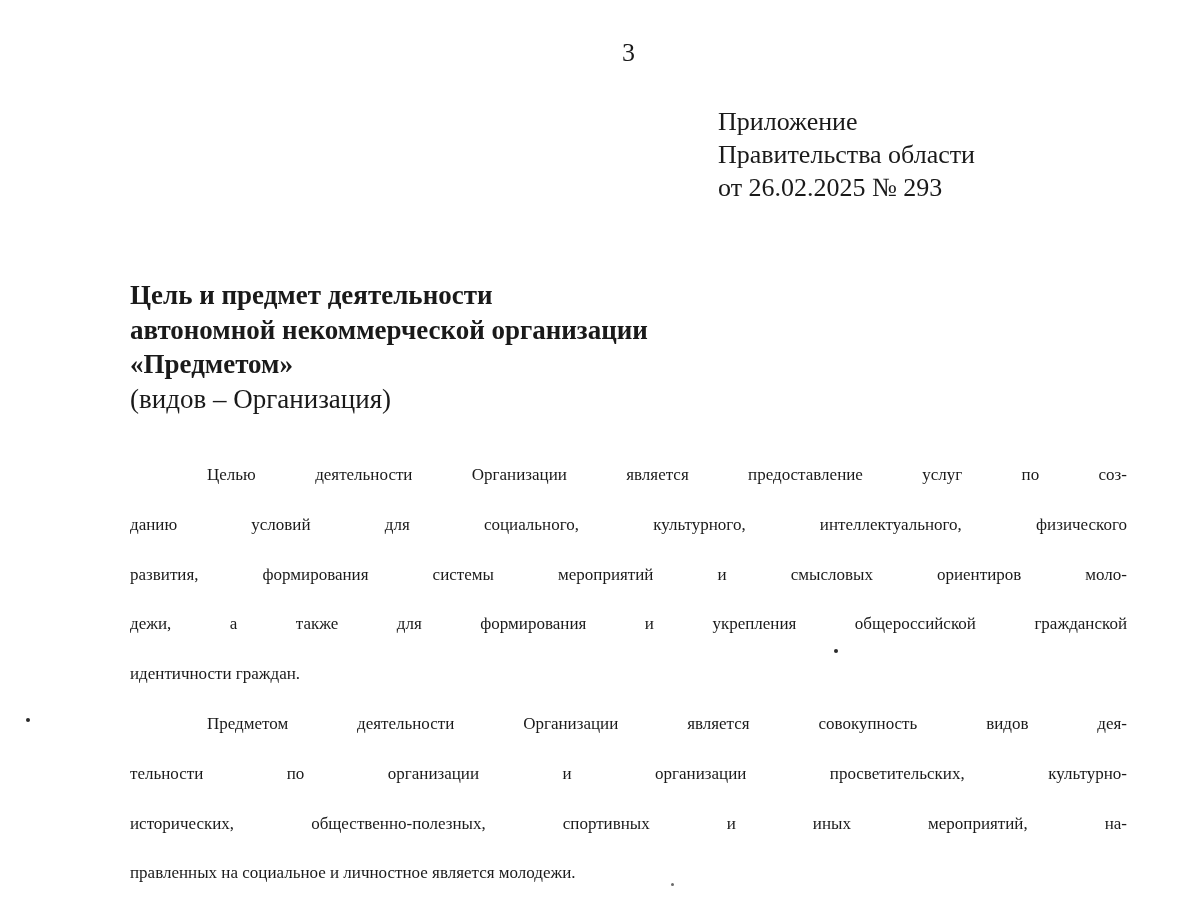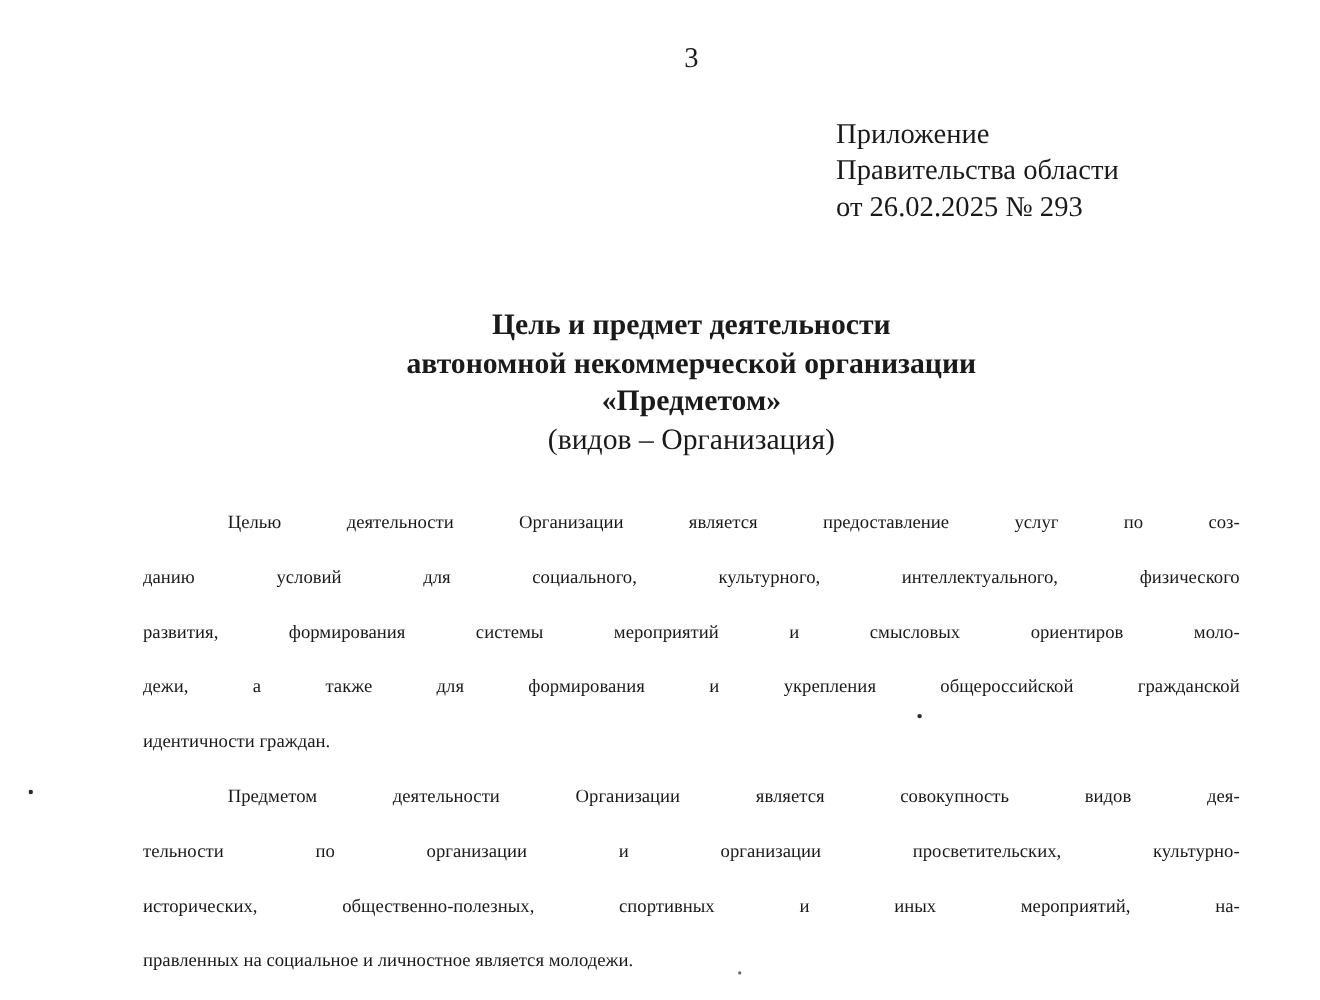--- a/index.html
+++ b/index.html
@@ -30,28 +30,26 @@
     line-height: 30px;
   }
   .appendix {
     position: absolute;
     top: 105px;
     left: 718px;
     font-size: 26px;
     line-height: 33px;
     text-align: left;
     white-space: nowrap;
-    margin-left: 42px;
   }
   .title-block {
     position: absolute;
     top: 278px;
     left: 130px;
     width: 997px;
-    text-align: center;
     font-size: 27px;
     line-height: 34.5px;
   }
   .title-line { font-weight: bold; }
   .subtitle-line { font-weight: normal; }
   .body-text {
     position: absolute;
     top: 450px;
     left: 130px;
     width: 997px;

